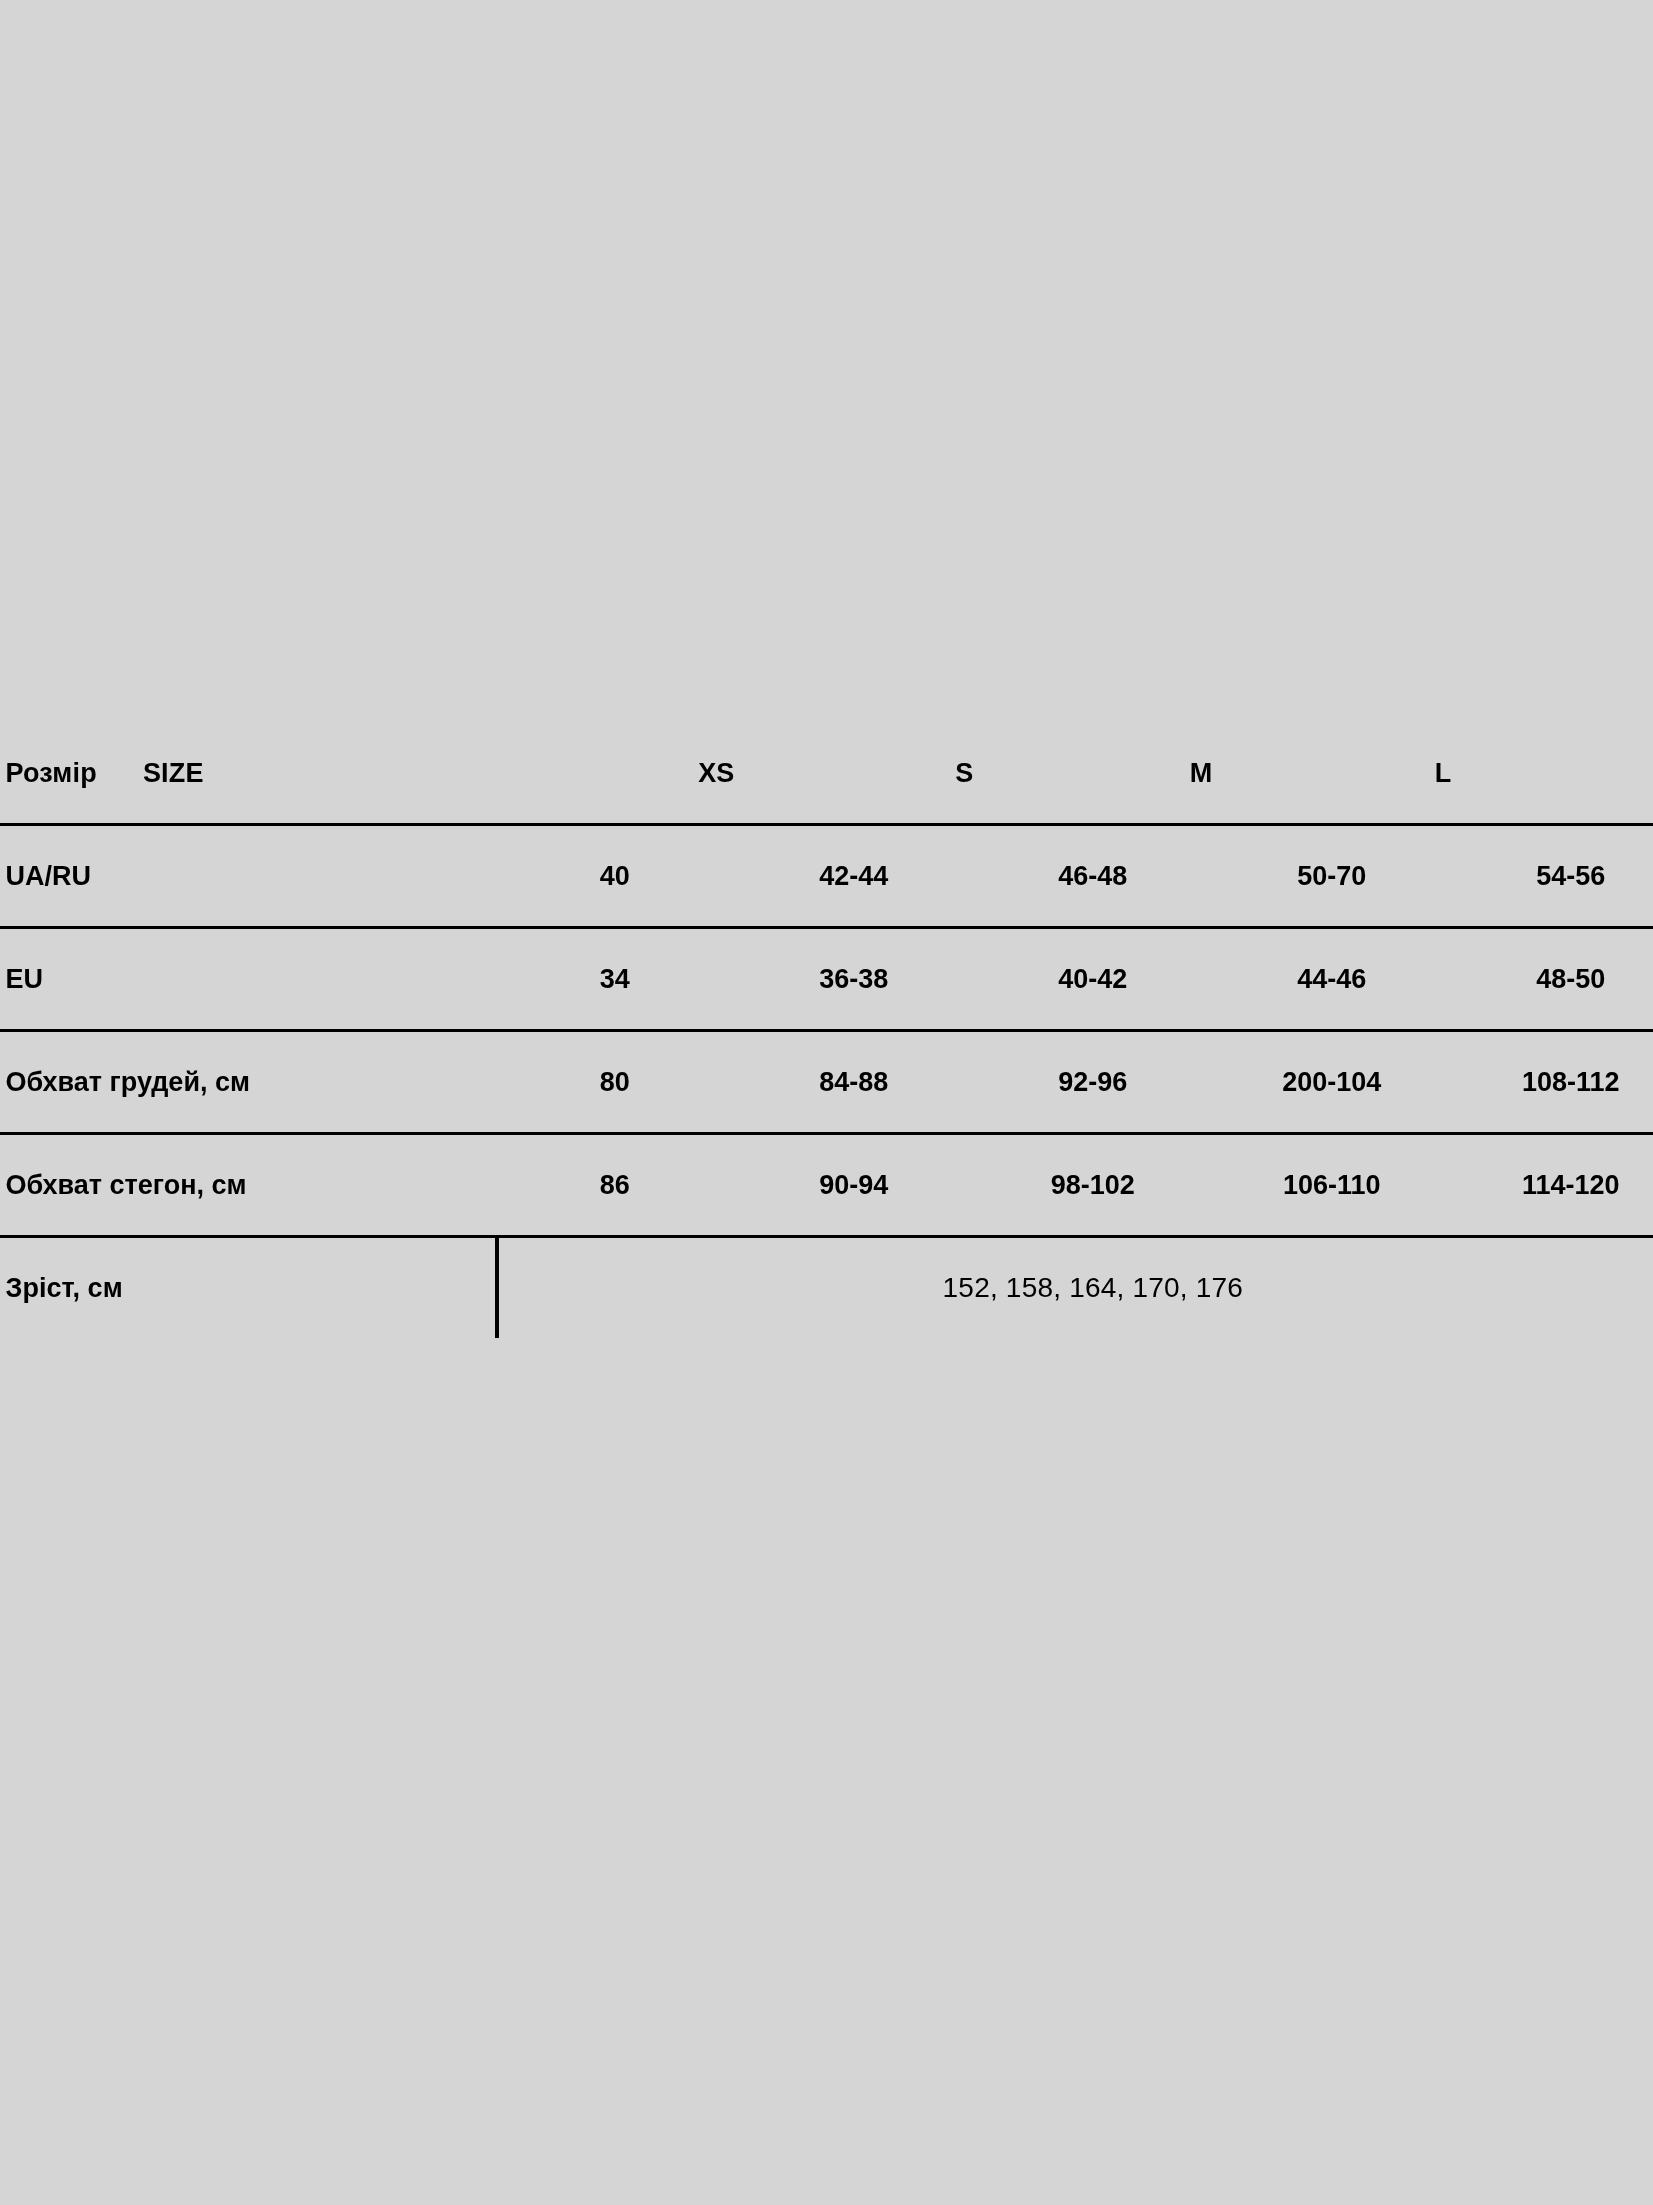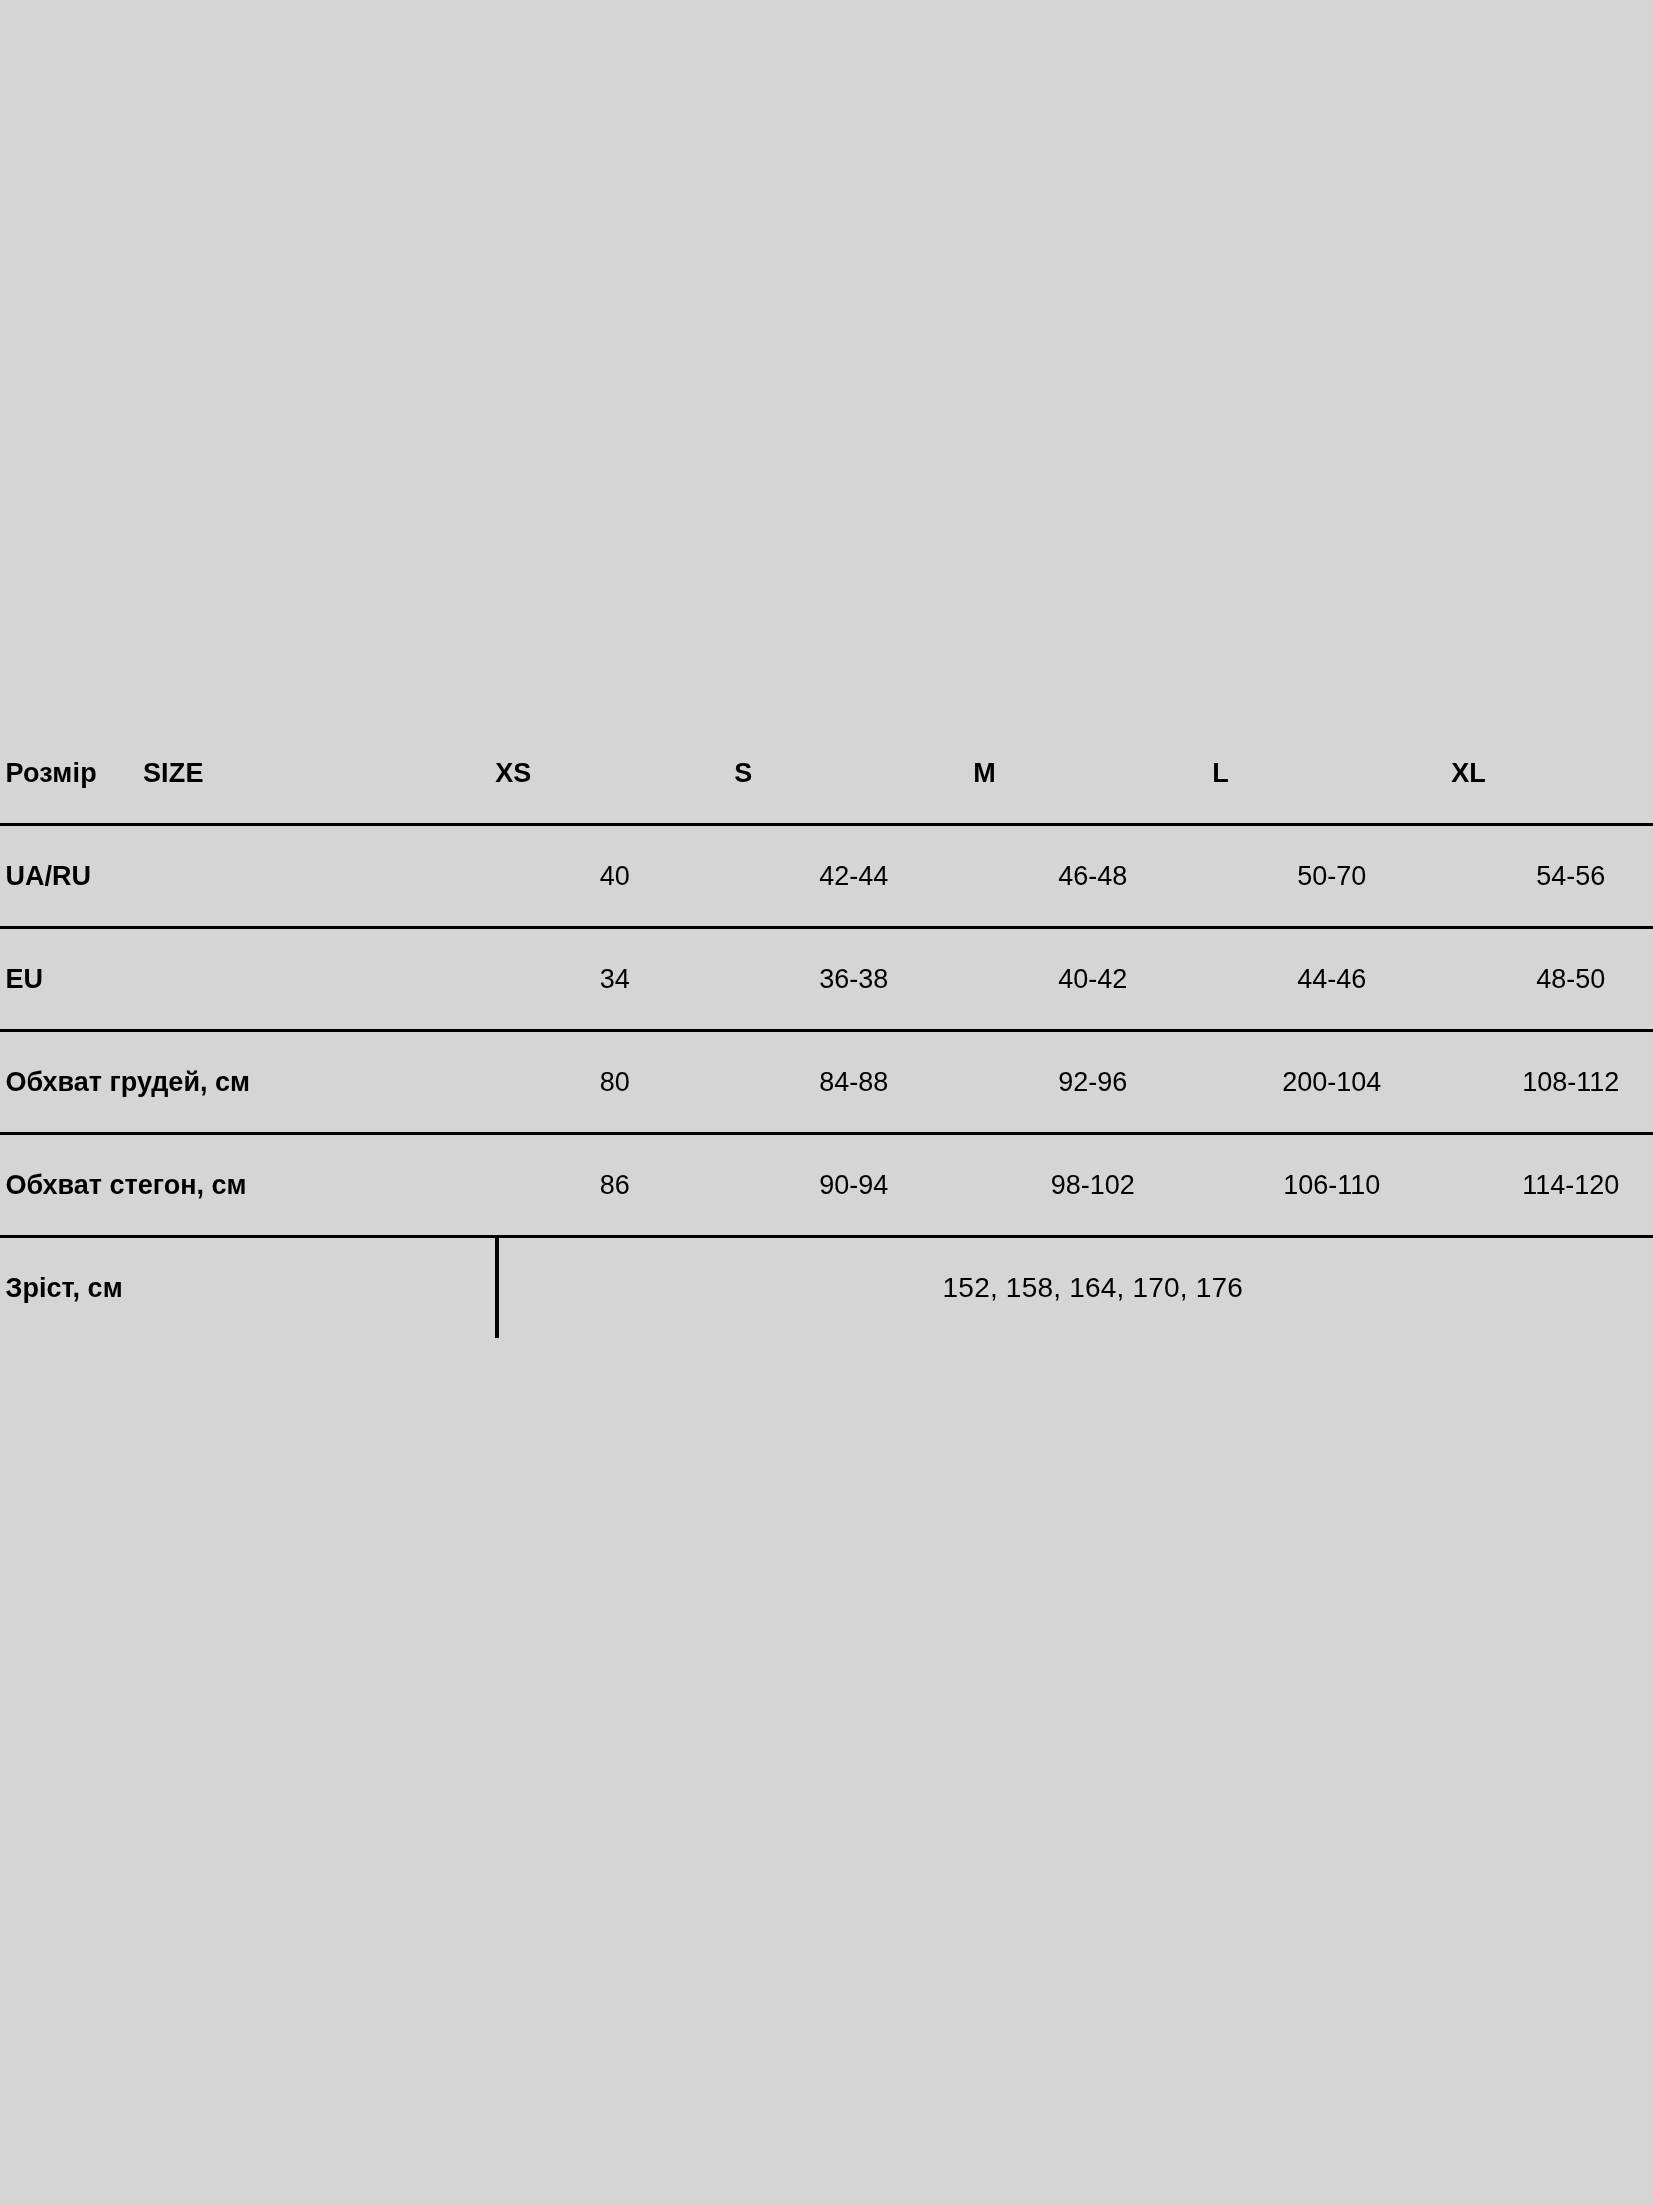--- a/index.html
+++ b/index.html
@@ -72,29 +72,29 @@
   .header-label {
     font-weight: bold;
     font-size: 28px;
     letter-spacing: 0.2px;
   }
   .header-label .size-word {
     margin-left: 46px;
   }
 
   .header-size {
-    text-align: left;
+    text-align: right;
     font-weight: bold;
     font-size: 31px;
   }
 
   .val-cell {
     text-align: center;
     font-size: 28px;
-    font-weight: normal;
+    font-weight: bold;
   }
 
   .height-row td.height-values {
     text-align: center;
     font-size: 28px;
     letter-spacing: 0.2px;
   }
 
   
   .height-row .tick {

